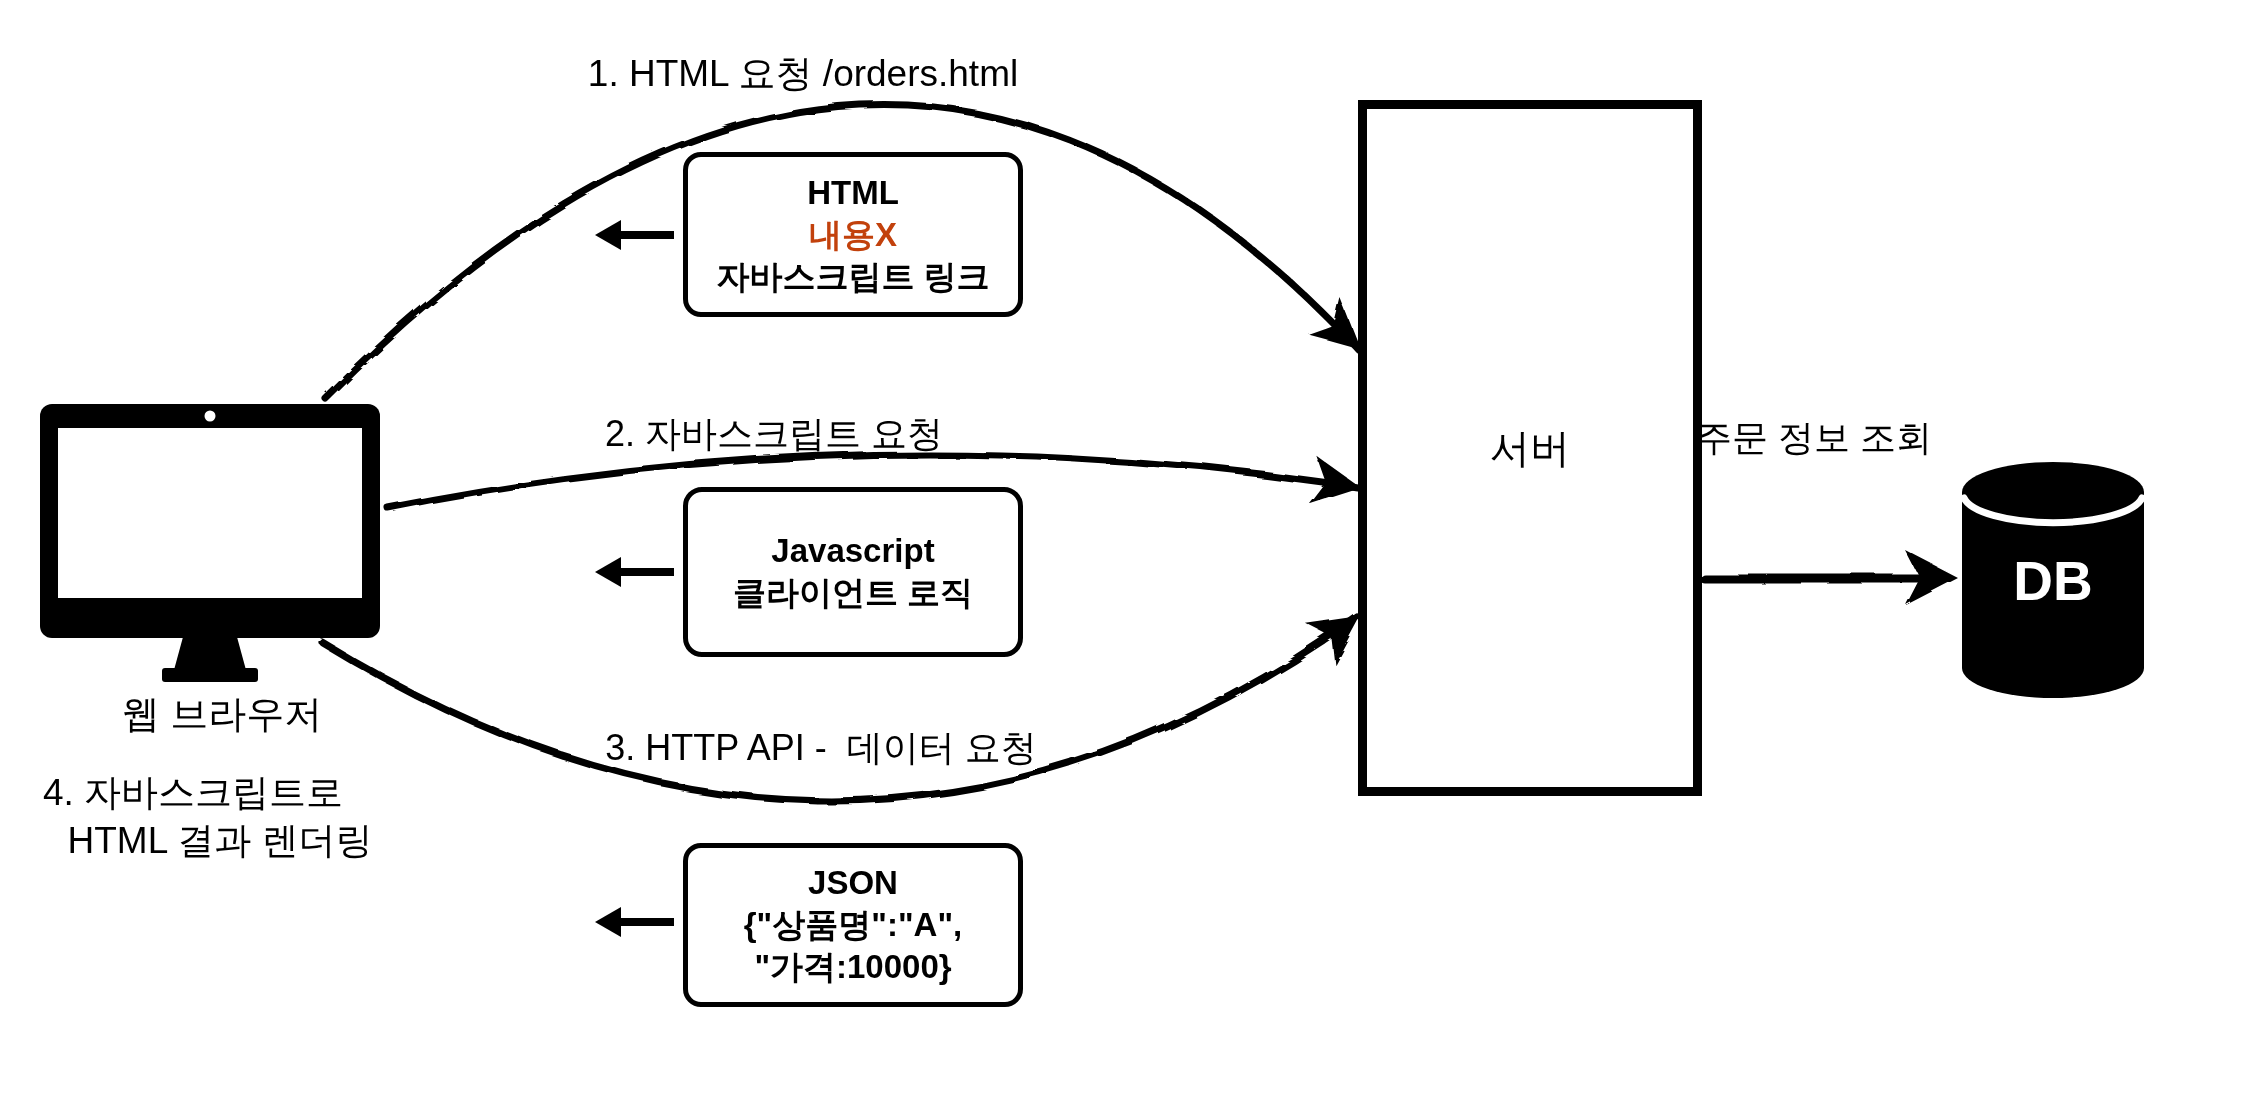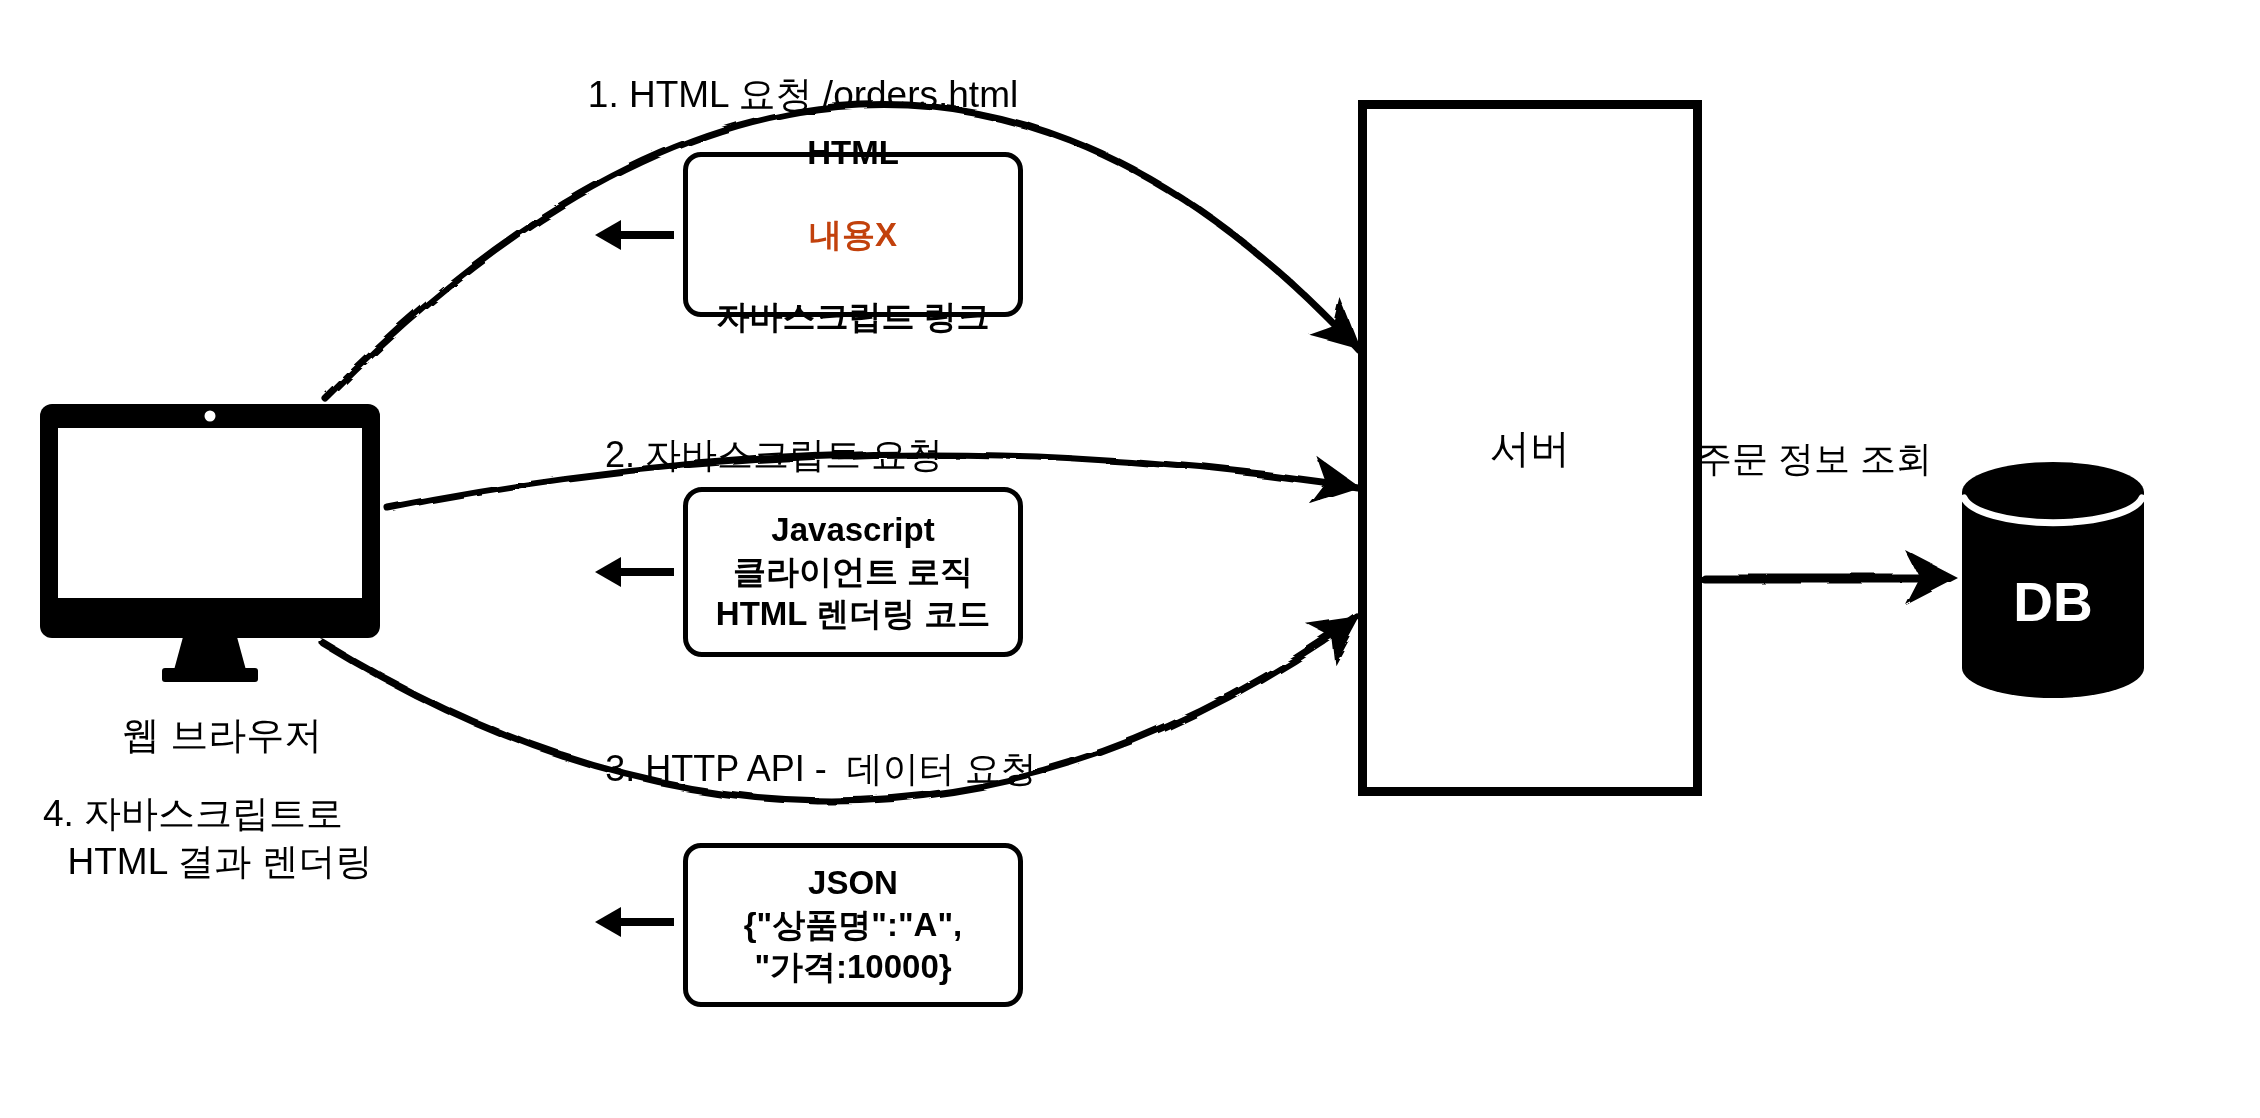--- a/index.html
+++ b/index.html
@@ -15,29 +15,28 @@
     display:flex;align-items:center;justify-content:center;
   }
   .server-label{font-size:40px;}
   
   .rbox{
     position:absolute;left:683px;width:340px;box-sizing:border-box;
     border:5px solid #000;border-radius:18px;background:#fff;z-index:3;
     display:flex;flex-direction:column;align-items:center;justify-content:center;
     text-align:center;font-weight:bold;font-size:33px;line-height:42px;white-space:pre;
   }
-  .box1{top:152px;height:165px;gap:40px;}
+  .box1{top:152px;height:165px;}
   .box2{top:487px;height:170px;border-radius:19px;}
   .box3{top:843px;height:164px;}
   .red{color:#c2410c;}
   
   .label{
     position:absolute;transform:translate(-50%,-50%);white-space:pre;z-index:4;
     text-align:right;
-    margin-top:21px;
   }
   .lbl-step1{left:803px;top:74px;font-size:37px;}
   .lbl-step2{left:774px;top:434px;font-size:36px;}
   .lbl-step3{left:821px;top:748px;font-size:36px;}
   .lbl-browser{left:222px;top:714px;font-size:38px;}
   .lbl-step4a{left:193px;top:793px;font-size:37px;}
   .lbl-step4b{left:220px;top:841px;font-size:37px;}
   .lbl-dbquery{left:1814px;top:438px;font-size:36px;}
   .lbl-db{left:2053px;top:581px;font-size:55px;font-weight:bold;color:#fff;}
 </style>
@@ -106,21 +105,20 @@
 
   <div class="rbox box1">
     <div>HTML</div>
     <div class="red">내용X</div>
     <div>자바스크립트 링크</div>
   </div>
 
   <div class="rbox box2">
     <div>Javascript</div>
     <div>클라이언트 로직</div>
-    <div>HTML 렌더링 코드</div>
   </div>
 
   <div class="rbox box3">
     <div>JSON</div>
     <div>{"상품명":"A",</div>
     <div>"가격:10000}</div>
   </div>
 
   <span class="label lbl-step1">1. HTML 요청 /orders.html</span>
   <span class="label lbl-step2">2. 자바스크립트 요청</span>

